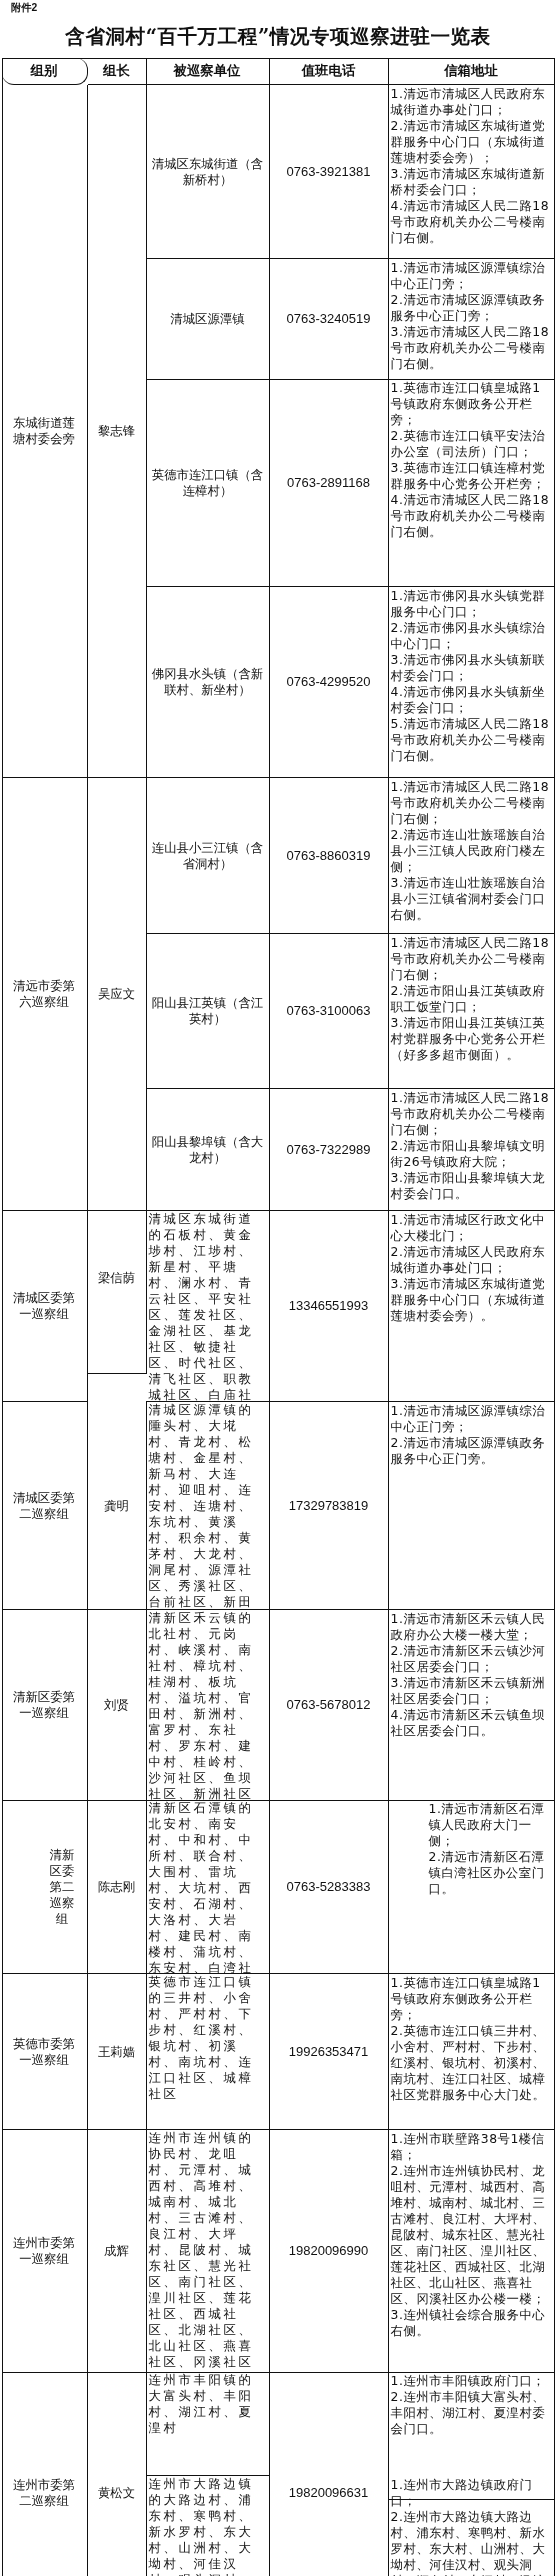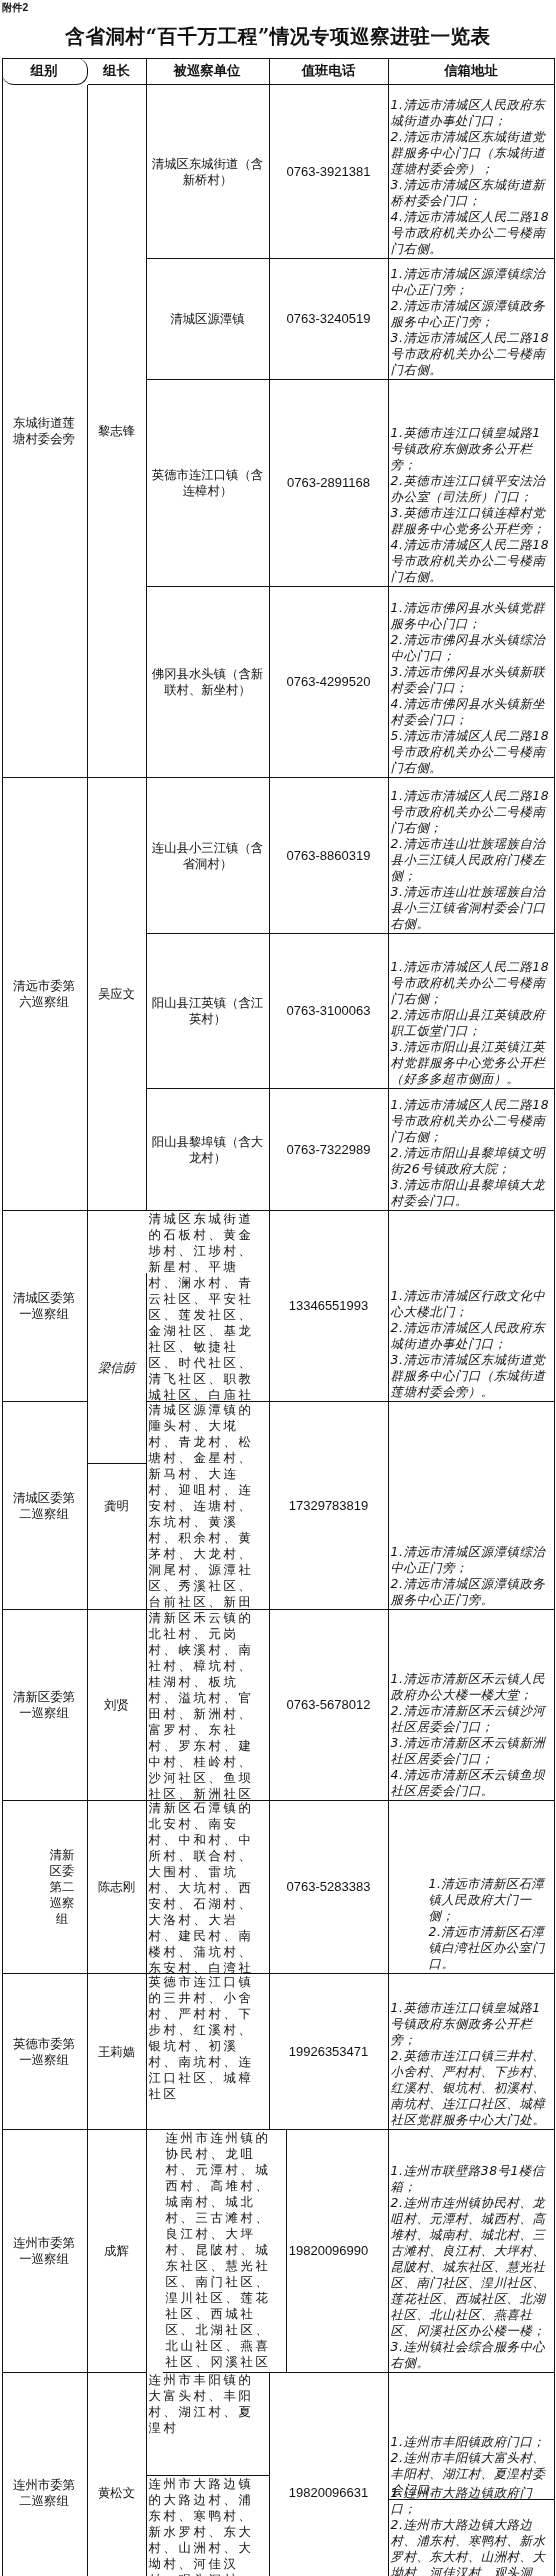--- a/index.html
+++ b/index.html
@@ -1,38 +1,38 @@
 <!DOCTYPE html>
 <html style="font-size:8.2px"><head>
 <meta charset="utf-8">
 <style>
   html, body { margin:0; padding:0; background:#ffffff; }
   body { width:556px; height:3726px; position:relative; overflow:hidden;
          font-family:"DejaVu Sans", "Liberation Sans", sans-serif; color:#111; }
-  .attach { position:absolute; left:2px; top:1px; font-size:10.3px; font-weight:bold;
+  .attach { position:absolute; left:11px; top:1px; font-size:10.3px; font-weight:bold;
             font-family:"Liberation Sans","DejaVu Sans",sans-serif; }
   .title { position:absolute; left:0; width:556px; top:23px; text-align:center;
            font-size:19.6px; font-weight:bold; letter-spacing:0.5px;
            font-family:"DejaVu Serif","Liberation Serif",serif; }
   .tbl { position:absolute; left:1.5px; top:58px; width:553px; }
   .cell { position:absolute; box-sizing:border-box; border-right:1px solid #111;
           border-bottom:1px solid #111; display:flex; align-items:center;
           font-size:12.4px; line-height:16px; overflow:hidden; }
   .frame { position:absolute; left:1.5px; top:58px; width:553px; height:3660px;
            box-sizing:border-box; border:1px solid #111; pointer-events:none; }
   .hdr { justify-content:center; font-weight:bold; font-size:13.4px;
          font-family:"Liberation Sans","DejaVu Sans",sans-serif; }
   .c-group { justify-content:center; text-align:center; padding:0 7.2px; }
   .c-leader { justify-content:center; text-align:center; padding:0 3.1px; }
   .c-unit { padding:0 2.1px 0 3.1px; }
   .c-unit.center { justify-content:center; text-align:center; }
   .c-unit.justify { letter-spacing:2.6px; align-items:flex-start; }
   .c-phone { justify-content:center; text-align:center; font-size:13px;
              font-family:"Liberation Sans Narrow","Liberation Sans",sans-serif; }
-  .c-mail { padding:1px 2.1px 1px 2.1px; align-items:flex-end; white-space:pre-line; letter-spacing:0.5px;font-style:italic; }
+  .c-mail { padding:1px 2.1px 1px 2.1px; align-items:flex-start; white-space:pre-line; letter-spacing:0.5px; }
   .thick { border-bottom-width:1.5px; }
 </style>
 </head>
 <body>
 
 <div class="attach">附件2</div>
 <div class="title">含省洞村“百千万工程”情况专项巡察进驻一览表</div>
 
 <div class="tbl" id="tbl">
 
@@ -116,21 +116,21 @@
     </div>
     <div class="cell c-phone thick" style="left: 268px; width: 119px; top: 1031px; height: 122px;">
       <span>0763-7322989</span>
     </div>
     <div class="cell c-mail thick" style="left: 387px; width: 166px; top: 1031px; height: 122px;"><span>1.清远市清城区人民二路18号市政府机关办公二号楼南门右侧；
 2.清远市阳山县黎埠镇文明街26号镇政府大院；
 3.清远市阳山县黎埠镇大龙村委会门口。</span></div>
     <div class="cell c-group" style="left: 0px; width: 86px; top: 1153px; height: 191px;">
       <span>清城区委第一巡察组</span>
     </div>
-    <div class="cell c-leader" style="left: 86px; width: 59px; top: 1215px; height: 191px; font-style: italic;">
+    <div class="cell c-leader" style="left: 86px; width: 59px; top: 1125px; height: 191px;">
       <span>梁信荫</span>
     </div>
     <div class="cell c-unit justify" style="left: 144px; width: 124px; top: 1153px; height: 191px;">
       <span>清城区东城街道的石板村、黄金埗村、江埗村、新星村、平塘村、澜水村、青云社区、平安社区、莲发社区、金湖社区、基龙社区、敏捷社区、时代社区、清飞社区、职教城社区、白庙社区</span>
     </div>
     <div class="cell c-phone" style="left: 268px; width: 119px; top: 1153px; height: 191px;">
       <span>13346551993</span>
     </div>
     <div class="cell c-mail" style="left: 387px; width: 166px; top: 1153px; height: 191px;"><span>1.清远市清城区行政文化中心大楼北门；
 2.清远市清城区人民政府东城街道办事处门口；
@@ -192,21 +192,21 @@
       <span>19926353471</span>
     </div>
     <div class="cell c-mail" style="left: 387px; width: 166px; top: 1916px; height: 156px;"><span>1.英德市连江口镇皇城路1号镇政府东侧政务公开栏旁；
 2.英德市连江口镇三井村、小舍村、严村村、下步村、红溪村、银坑村、初溪村、南坑村、连江口社区、城樟社区党群服务中心大门处。</span></div>
     <div class="cell c-group" style="left: 0px; width: 86px; top: 2072px; height: 243px;">
       <span>连州市委第一巡察组</span>
     </div>
     <div class="cell c-leader" style="left: 86px; width: 59px; top: 2072px; height: 243px;">
       <span>成辉</span>
     </div>
-    <div class="cell c-unit justify" style="left: 144px; width: 124px; top: 2072px; height: 243px; margin-left: 17px;">
+    <div class="cell c-unit justify" style="left: 144px; width: 124px; top: 2072px; height: 243px;">
       <span>连州市连州镇的协民村、龙咀村、元潭村、城西村、高堆村、城南村、城北村、三古滩村、良江村、大坪村、昆陂村、城东社区、慧光社区、南门社区、湟川社区、莲花社区、西城社区、北湖社区、北山社区、燕喜社区、冈溪社区</span>
     </div>
     <div class="cell c-phone" style="left: 268px; width: 119px; top: 2072px; height: 243px;">
       <span>19820096990</span>
     </div>
     <div class="cell c-mail" style="left: 387px; width: 166px; top: 2072px; height: 243px;"><span>1.连州市联壁路38号1楼信箱；
 2.连州市连州镇协民村、龙咀村、元潭村、城西村、高堆村、城南村、城北村、三古滩村、良江村、大坪村、昆陂村、城东社区、慧光社区、南门社区、湟川社区、莲花社区、西城社区、北湖社区、北山社区、燕喜社区、冈溪社区办公楼一楼；
 3.连州镇社会综合服务中心右侧。</span></div>
     <div class="cell c-group" style="left: 0px; width: 86px; top: 2314px; height: 243px;">
       <span>连州市委第二巡察组</span>

